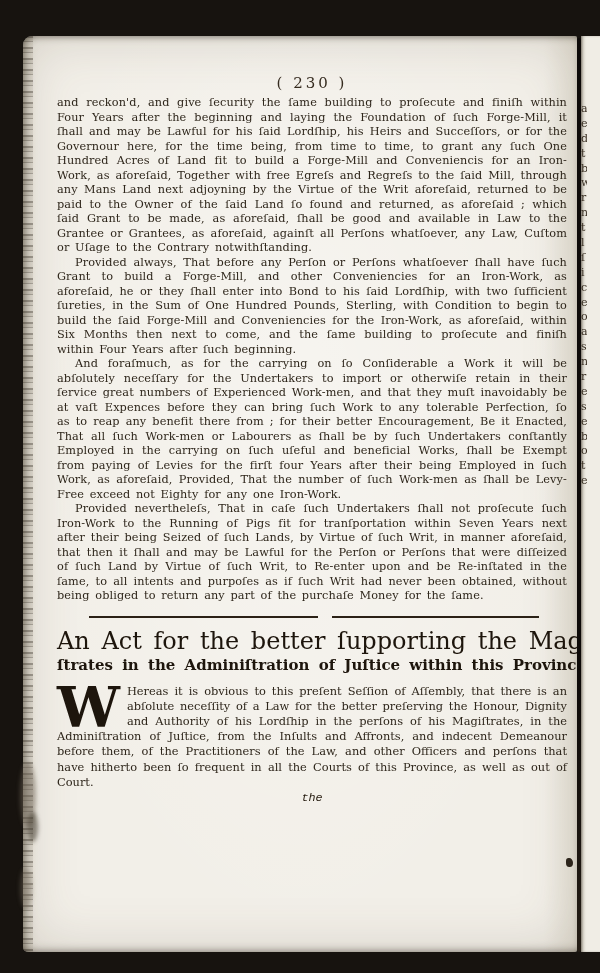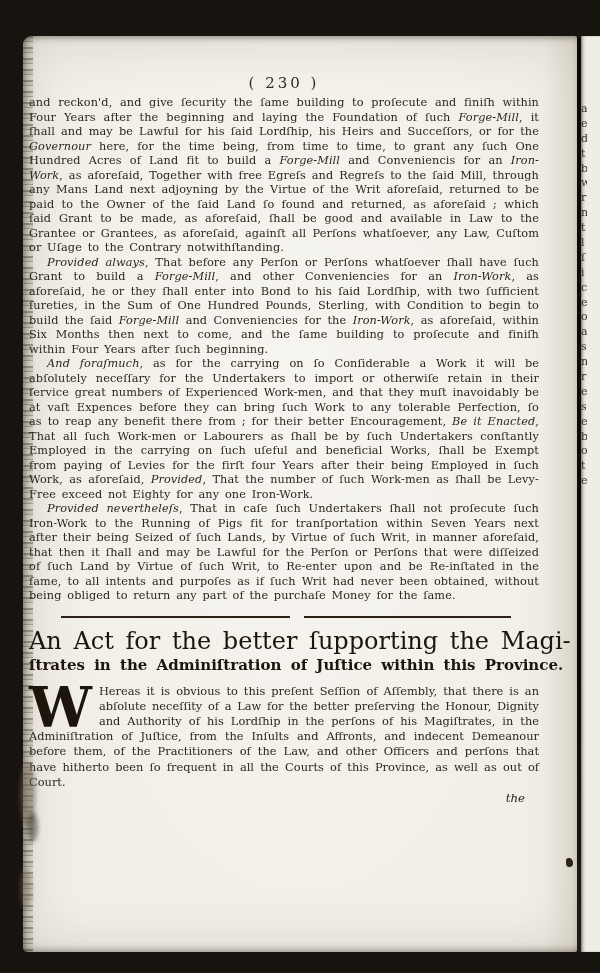--- a/index.html
+++ b/index.html
@@ -34,35 +34,35 @@
     border-radius:9px 0 0 5px;
     background:repeating-linear-gradient(
       180deg,
       rgba(60,52,40,.55) 0 2px, rgba(120,110,90,.25) 2px 5px,
       rgba(60,52,40,.45) 5px 6px, rgba(150,140,120,.18) 6px 11px);
     filter:blur(.6px);
     opacity:.8;
   }
   
   .content{
-    position:absolute;left:6px;top:0;width:510px;height:100%;
+    position:absolute;left:34px;top:0;width:510px;height:100%;
     color:var(--ink);
   }
   .pagenum{
     margin-top:38px;text-align:center;font-size:15px;letter-spacing:3px;
     color:#352b1f;
   }
   p.body{
     margin:0;text-align:justify;
     font-size:11.3px;line-height:14.5px;
     word-spacing:2px;letter-spacing:.1px;
   }
   p.first{margin-top:4px;}
   p.indent{text-indent:18px;}
-  .it{font-style:italic;}
+  .it{}
   .rule{
     height:2px;margin:12px 28px 0 32px;
     background:linear-gradient(90deg,#2b2116 0 51%,rgba(0,0,0,0) 51% 54%,#2b2116 54% 100%);
     filter:blur(.3px);
   }
   .act-title{
     margin-top:9px;text-align:center;white-space:nowrap;
     font-size:24px;line-height:29px;word-spacing:4px;
     color:var(--ink-dark);
   }
@@ -79,22 +79,22 @@
   .dropcap{
     float:left;font-size:56px;line-height:43px;font-weight:bold;
     padding:2px 7px 0 0;color:var(--ink-dark);
   }
   .enacting{
     margin:4px 0 0 0;text-indent:18px;text-align:justify;
     font-style:italic;font-size:11.8px;line-height:15px;word-spacing:2.5px;
     color:#2a2014;
   }
   .catchword{
-    margin:1px 14px 0 0;text-align:right;
-    font-style:italic;font-size:11.8px;color:#2a2014;
+    margin:1px 0 0 0;text-align:center;
+    font-style:italic;font-size:11.8px;color:#2a2014;font-family:Liberation Mono, monospace;
   }
   
   .gutter-shadow{
     position:absolute;left:577px;top:38px;width:4px;height:914px;
     background:linear-gradient(180deg,#0d0a08 0 70%,#241d15 100%);
     border-radius:2px;
   }
   .next-page-edge{
     position:absolute;left:581px;top:36px;width:19px;height:916px;
     background:linear-gradient(90deg,#dcd8cc 0,#f0ede5 30%,#f0ede5 100%);

